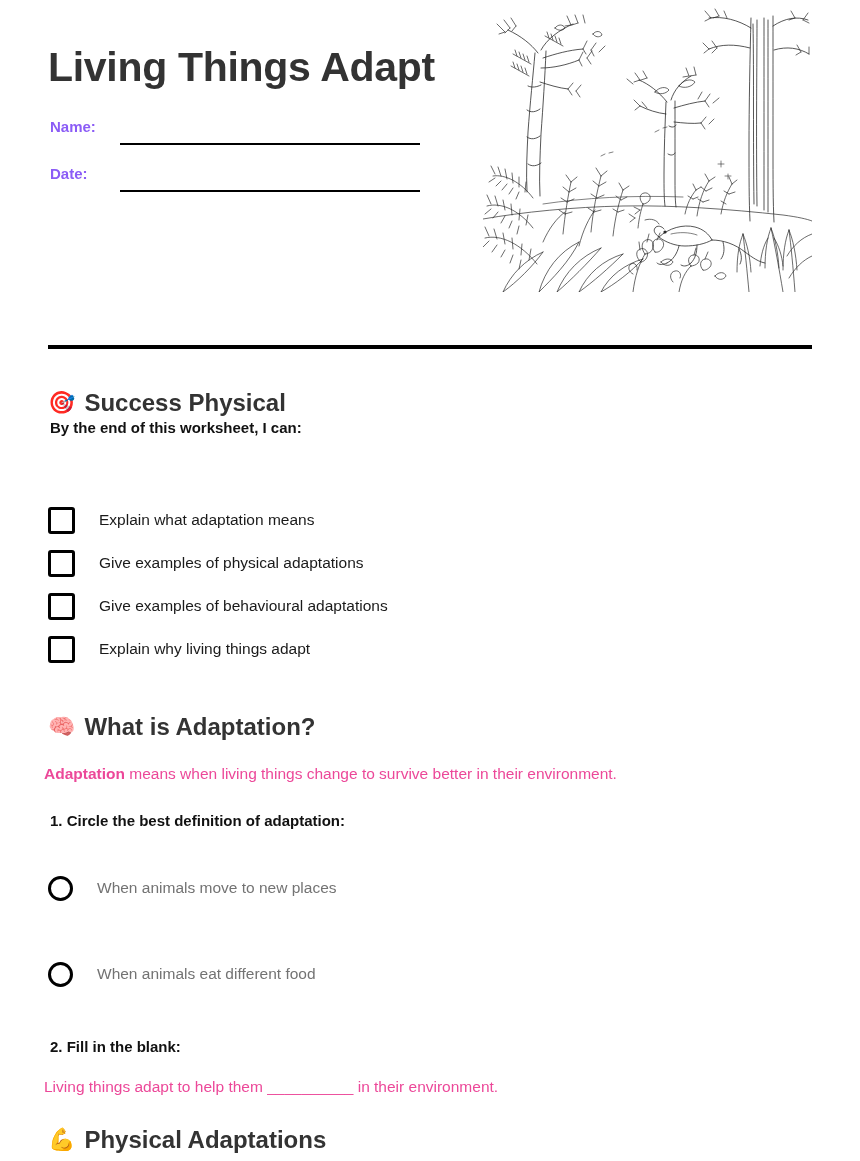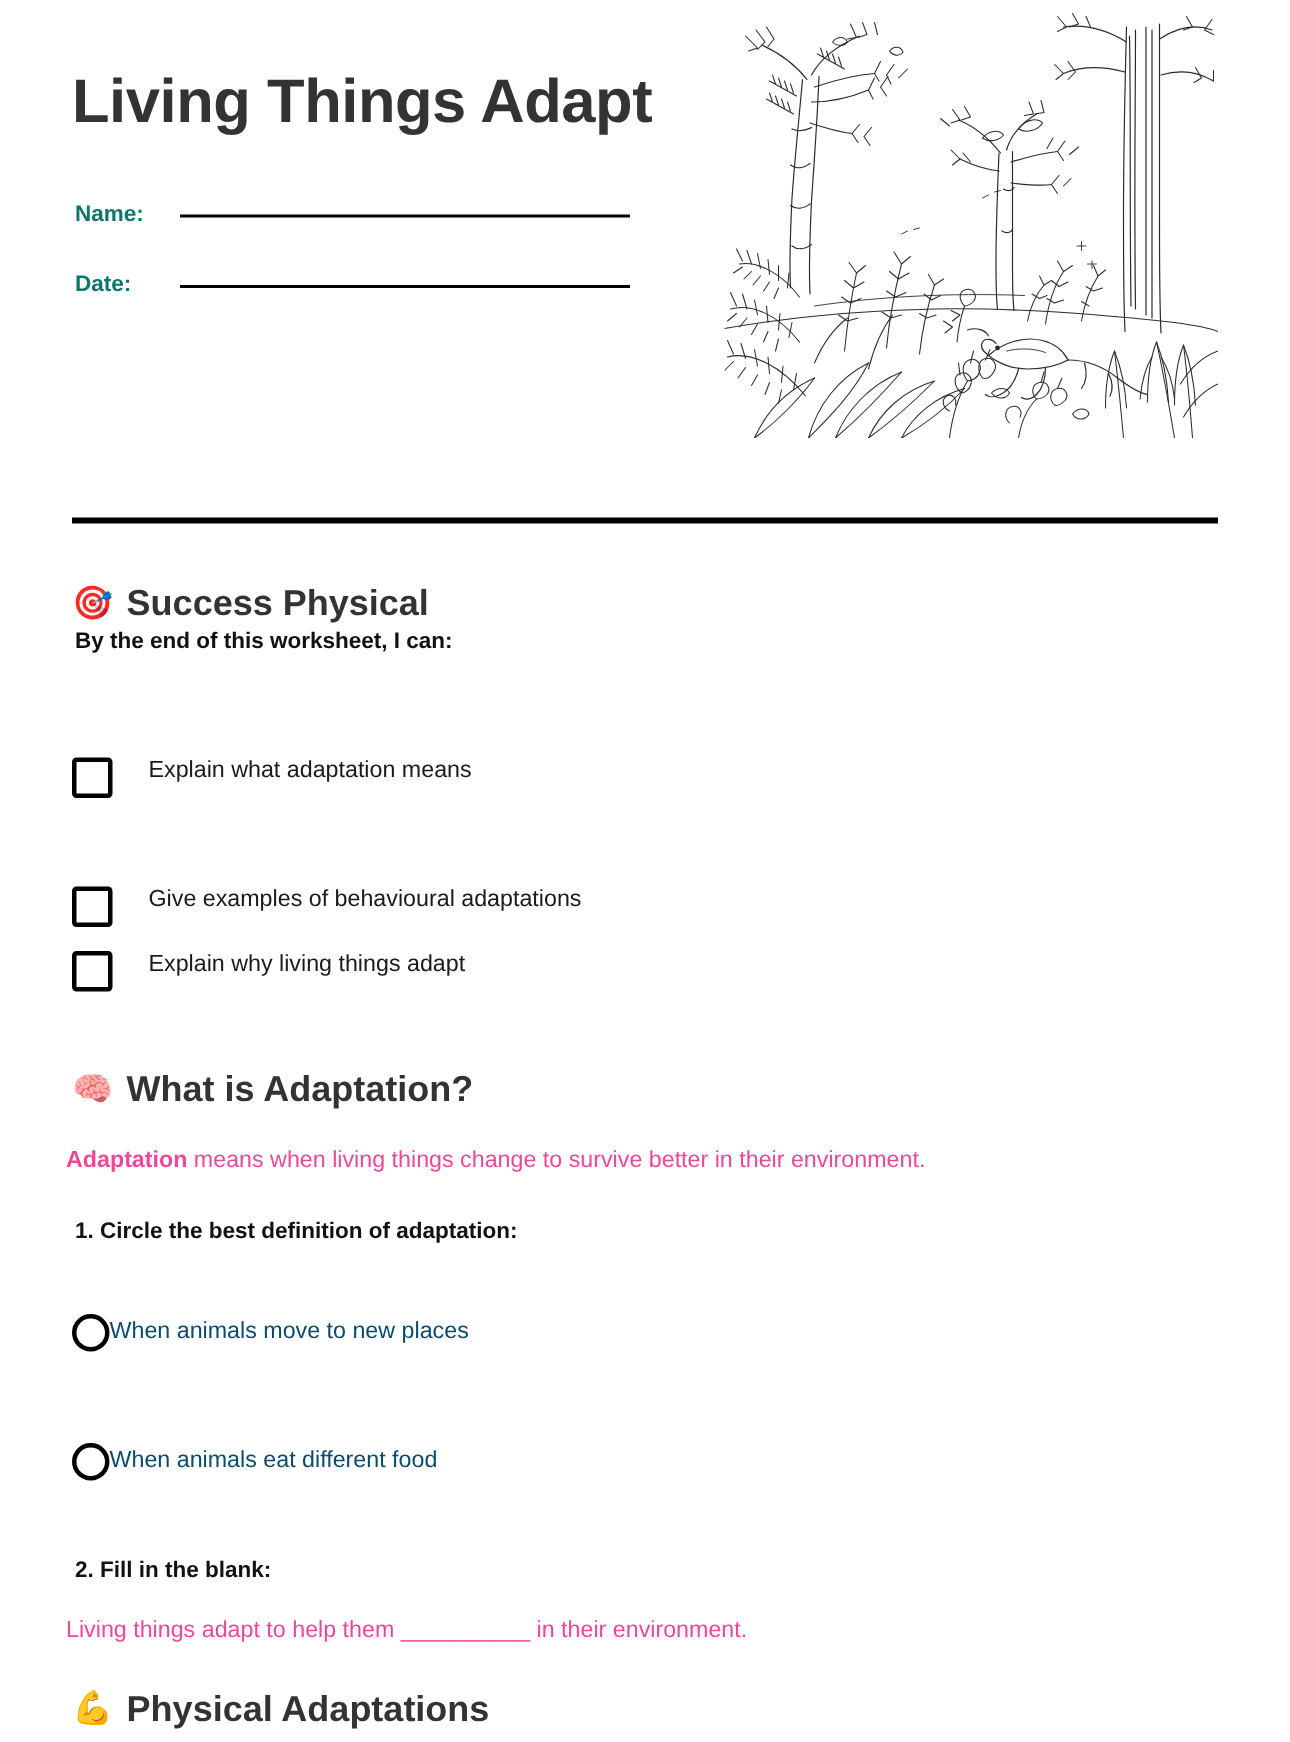--- a/index.html
+++ b/index.html
@@ -49,23 +49,22 @@
     height: 30px;
   }
   .field-row.name { top: 74px; }
   .field-row.date { top: 121px; }
   .field-label {
     position: absolute;
     left: 2px;
     top: 0;
     font-size: 15px;
     font-weight: bold;
-    color: #0f766e;
-    white-space: nowrap;
-    margin-top: 16px;
+    color: #8b5cf6;
+    white-space: nowrap;
   }
   .field-line {
     position: absolute;
     left: 72px;
     top: 25px;
     width: 300px;
     border-bottom: 2.4px solid #000000;
   }
 
   
@@ -129,20 +128,21 @@
     color: #ec4899;
     white-space: nowrap;
   }
   .body-text b { font-weight: bold; }
 
   
   .check-item {
     position: absolute;
     left: 48px;
     display: flex;
+    align-items: center;
     height: 30px;
   }
   .checkbox {
     width: 21px;
     height: 21px;
     border: 3px solid #000000;
     border-radius: 3px;
     box-sizing: content-box;
     background: #ffffff;
     flex: 0 0 auto;
@@ -165,22 +165,23 @@
   .radio {
     width: 19px;
     height: 19px;
     border: 3px solid #000000;
     border-radius: 50%;
     box-sizing: content-box;
     background: #ffffff;
     flex: 0 0 auto;
   }
   .radio-label {
+    margin-left: 24px;
     font-size: 15.5px;
-    color: #0c4a6e;
+    color: #737373;
     white-space: nowrap;
   }
 </style>
 </head>
 <body>
 
 <div class="page">
 
   <div class="header">
     <h1 class="title">Living Things Adapt</h1>
@@ -382,20 +383,24 @@
     <span class="emoji">🎯</span>
     <span>Success Physical</span>
   </h2>
 
   <p class="lead-text" style="top: 419px;">By the end of this worksheet, I can:</p>
 
   <div class="check-item" style="top: 505px;">
     <span class="checkbox"></span>
     <span class="check-label">Explain what adaptation means</span>
   </div>
+  <div class="check-item" style="top: 548px;">
+    <span class="checkbox"></span>
+    <span class="check-label">Give examples of physical adaptations</span>
+  </div>
   <div class="check-item" style="top: 591px;">
     <span class="checkbox"></span>
     <span class="check-label">Give examples of behavioural adaptations</span>
   </div>
   <div class="check-item" style="top: 634px;">
     <span class="checkbox"></span>
     <span class="check-label">Explain why living things adapt</span>
   </div>
 
   <h2 class="section-heading" style="top: 713px;">

